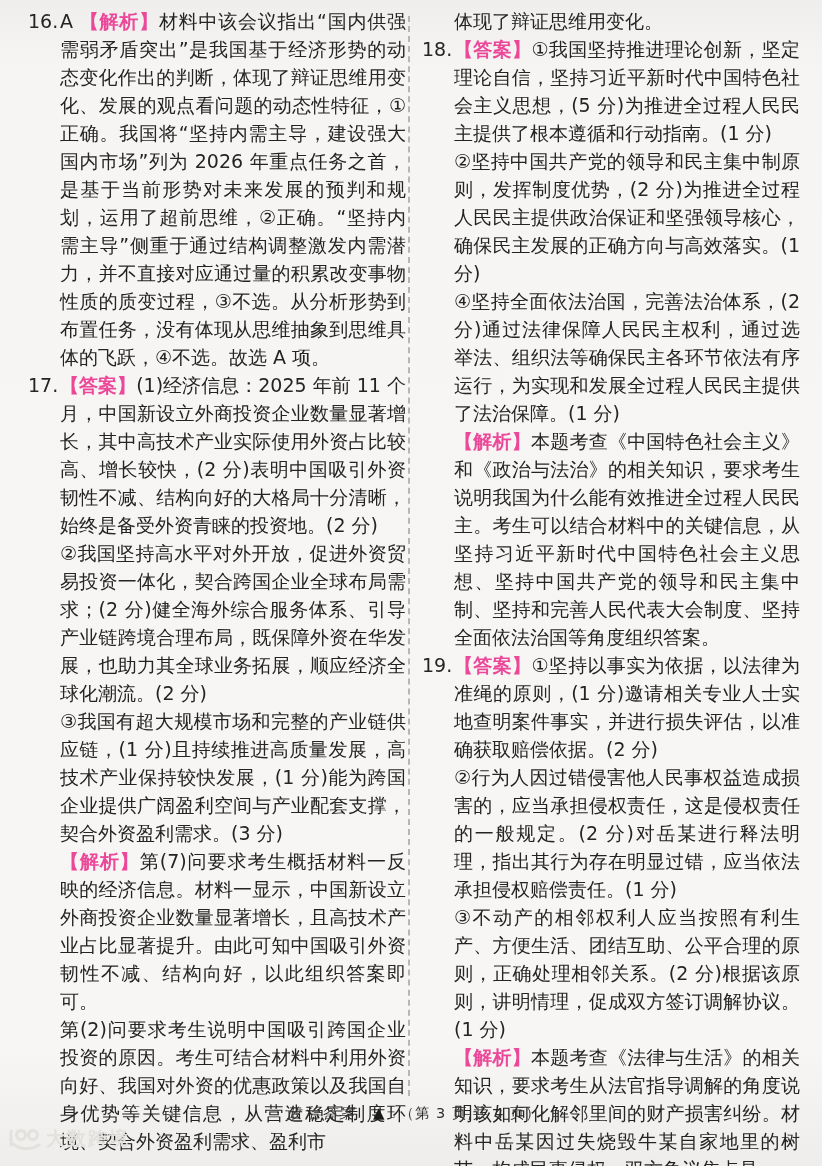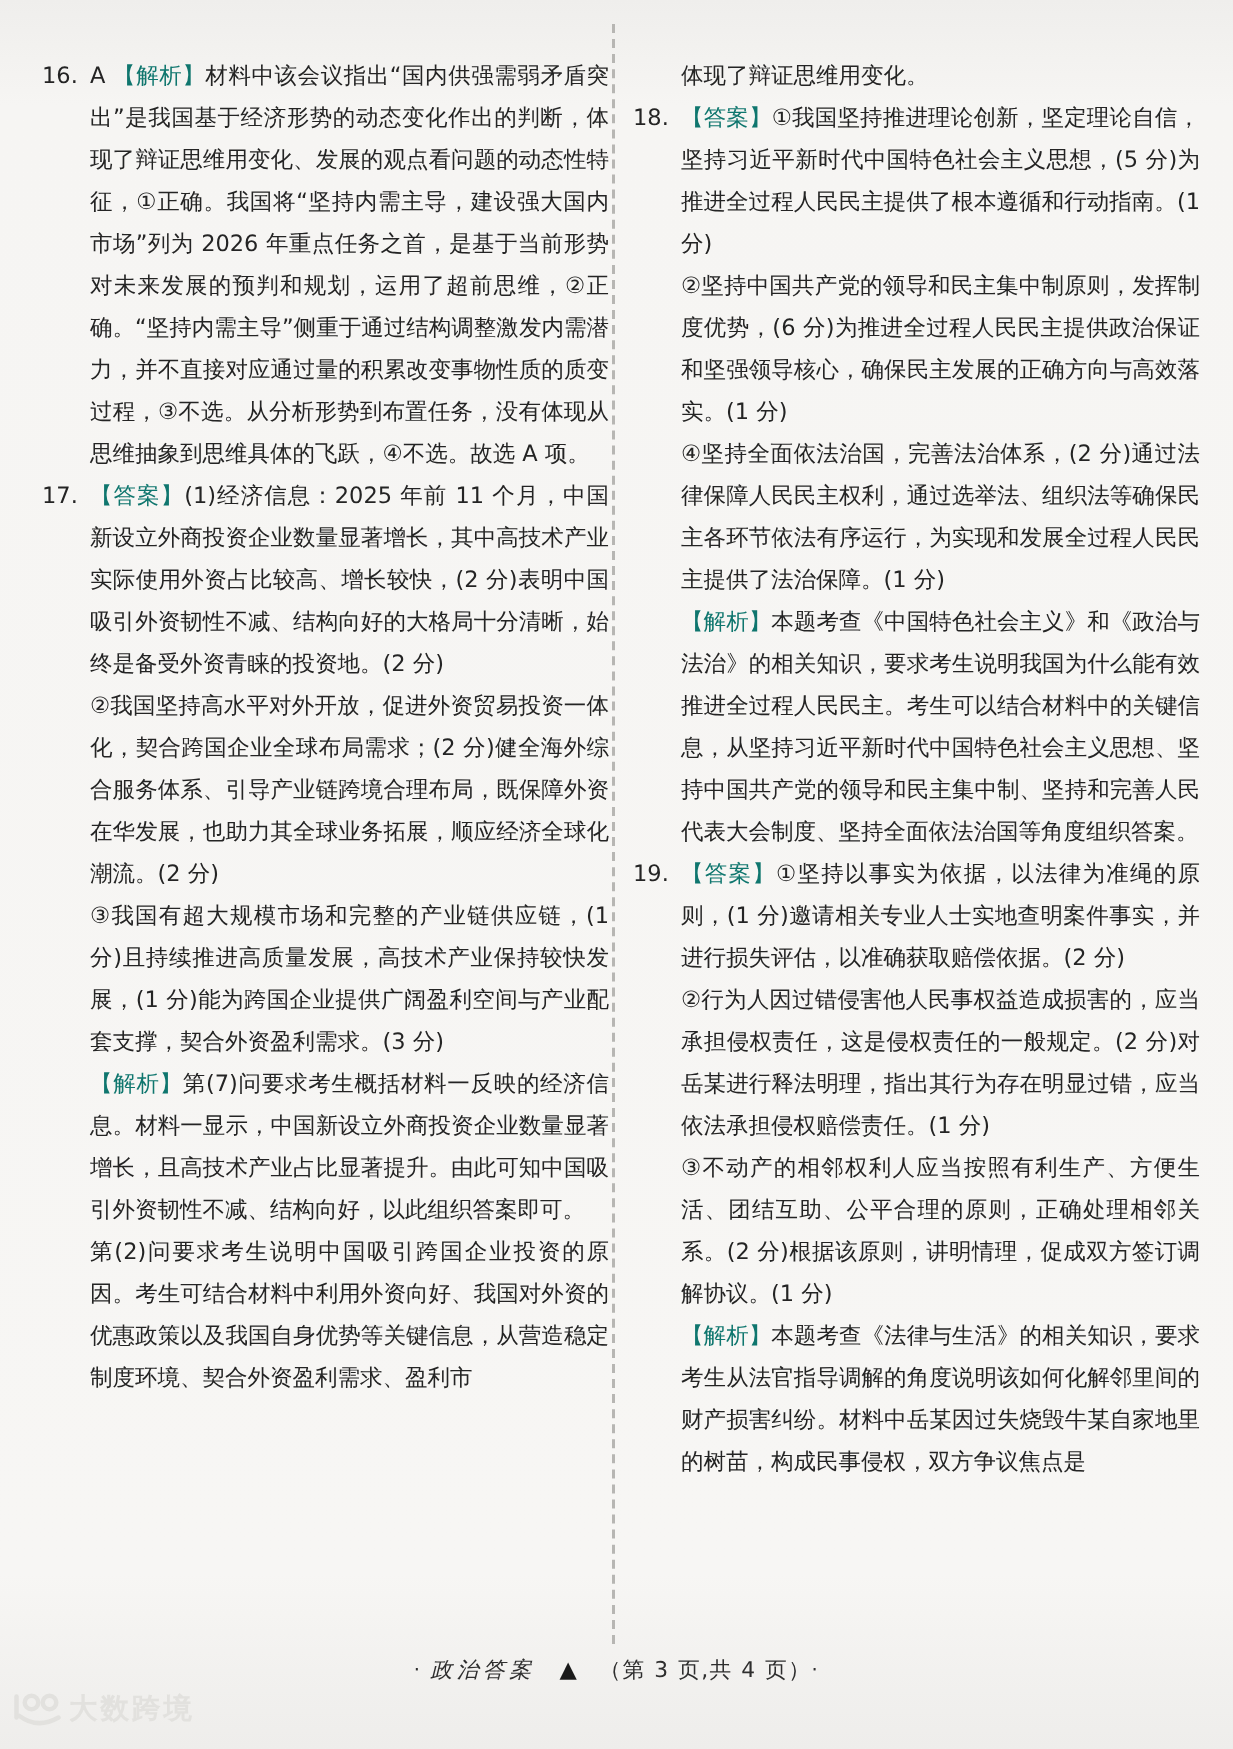--- a/index.html
+++ b/index.html
@@ -3,29 +3,29 @@
 <meta charset="utf-8">
 <style>
   html,body{margin:0;padding:0;}
   body{
     width:822px;height:1166px;position:relative;overflow:hidden;
     background:linear-gradient(180deg,#efeeec 0%,#f6f5f3 6%,#f7f6f4 90%,#eeedeb 100%);
     font-family:"DejaVu Sans","Liberation Sans",sans-serif;
     color:#242424;
   }
   .page{position:absolute;inset:0;}
-  .col{position:absolute;top:36px;width:378px;font-size:15px;line-height:28px;}
+  .col{position:absolute;top:7px;width:378px;font-size:19px;line-height:28px;}
   .col-left{left:28px;}
   .col-right{left:422px;}
   .divider{position:absolute;left:408px;top:16px;height:1080px;width:0;
     border-left:2px dashed #b7b6b3;}
   .item{position:relative;padding-left:32px;text-align:justify;text-align-last:left;}
   .num{position:absolute;left:0;top:0;white-space:nowrap;}
   .para{text-align:justify;text-align-last:left;}
-  .b{font-weight:normal;color:#0f766e;}
+  .b{font-weight:bold;color:#ec4899;}
   .r{font-weight:normal;}
   .footer{position:absolute;left:0;right:0;top:1104px;text-align:center;
     font-size:14.5px;color:#2e2e2e;letter-spacing:1px;}
   .footer .dot{font-size:13px;vertical-align:1px;}
   .footer .doc-title{font-family:Liberation Mono, monospace;
     font-style:italic;margin:0 12px 0 6px;letter-spacing:3px;}
   .footer .tri{margin:0 14px 0 4px;font-size:15px;color:#1a1a1a;}
   .watermark{position:absolute;left:6px;top:1126px;display:flex;align-items:center;
     color:#e2e1de;font-weight:bold;font-size:19px;letter-spacing:2px;}
   .wm-svg{margin-right:4px;display:block;}
@@ -52,21 +52,21 @@
 
   <div class="divider"></div>
 
   <div class="col col-right" id="col-right">
       <div class="item">
         <div class="para"><span class="r">体现了辩证思维用变化。</span></div>
       </div>
       <div class="item">
         <span class="num">18.</span>
         <div class="para"><span class="b">【答案】</span><span class="r">①我国坚持推进理论创新，坚定理论自信，坚持习近平新时代中国特色社会主义思想，(5 分)为推进全过程人民民主提供了根本遵循和行动指南。(1 分)</span></div>
-        <div class="para"><span class="r">②坚持中国共产党的领导和民主集中制原则，发挥制度优势，(6 分)为推进全过程人民民主提供政治保证和坚强领导核心，确保民主发展的正确方向与高效落实。(1 分)</span></div>
+        <div class="para"><span class="r">②坚持中国共产党的领导和民主集中制原则，发挥制度优势，(2 分)为推进全过程人民民主提供政治保证和坚强领导核心，确保民主发展的正确方向与高效落实。(1 分)</span></div>
         <div class="para"><span class="r">④坚持全面依法治国，完善法治体系，(2 分)通过法律保障人民民主权利，通过选举法、组织法等确保民主各环节依法有序运行，为实现和发展全过程人民民主提供了法治保障。(1 分)</span></div>
         <div class="para"><span class="b">【解析】</span><span class="r">本题考查《中国特色社会主义》和《政治与法治》的相关知识，要求考生说明我国为什么能有效推进全过程人民民主。考生可以结合材料中的关键信息，从坚持习近平新时代中国特色社会主义思想、坚持中国共产党的领导和民主集中制、坚持和完善人民代表大会制度、坚持全面依法治国等角度组织答案。</span></div>
       </div>
       <div class="item">
         <span class="num">19.</span>
         <div class="para"><span class="b">【答案】</span><span class="r">①坚持以事实为依据，以法律为准绳的原则，(1 分)邀请相关专业人士实地查明案件事实，并进行损失评估，以准确获取赔偿依据。(2 分)</span></div>
         <div class="para"><span class="r">②行为人因过错侵害他人民事权益造成损害的，应当承担侵权责任，这是侵权责任的一般规定。(2 分)对岳某进行释法明理，指出其行为存在明显过错，应当依法承担侵权赔偿责任。(1 分)</span></div>
         <div class="para"><span class="r">③不动产的相邻权利人应当按照有利生产、方便生活、团结互助、公平合理的原则，正确处理相邻关系。(2 分)根据该原则，讲明情理，促成双方签订调解协议。(1 分)</span></div>
         <div class="para"><span class="b">【解析】</span><span class="r">本题考查《法律与生活》的相关知识，要求考生从法官指导调解的角度说明该如何化解邻里间的财产损害纠纷。材料中岳某因过失烧毁牛某自家地里的树苗，构成民事侵权，双方争议焦点是</span></div>
       </div>

